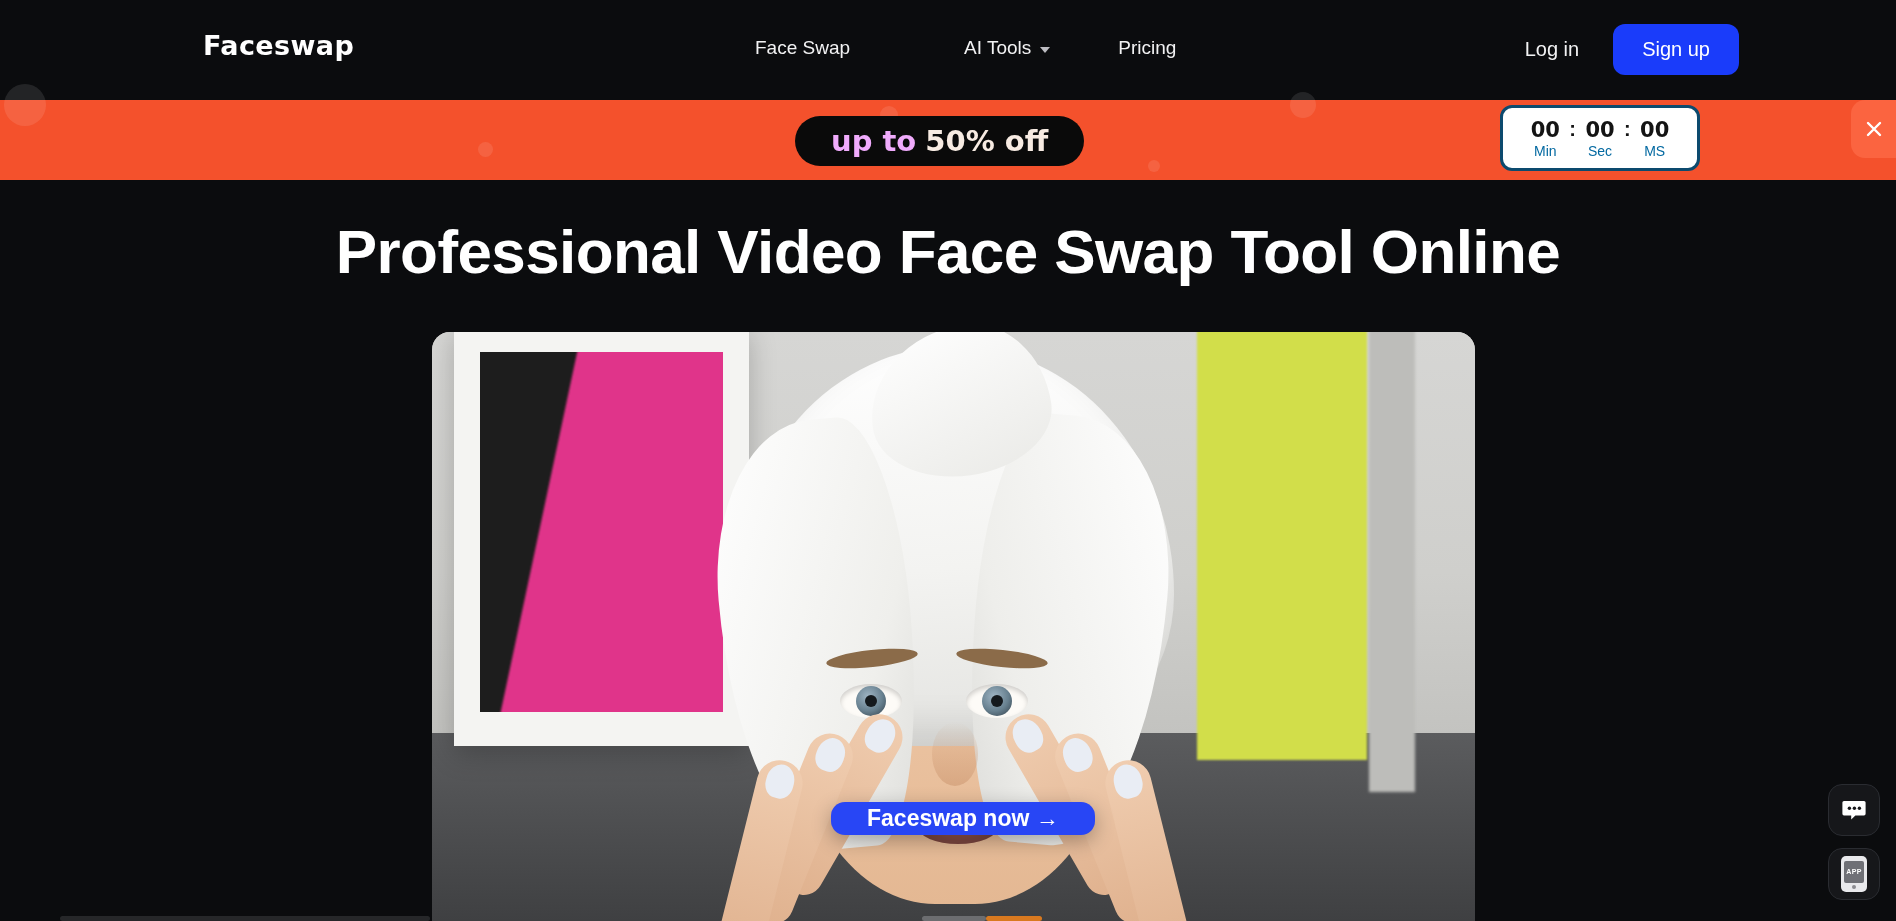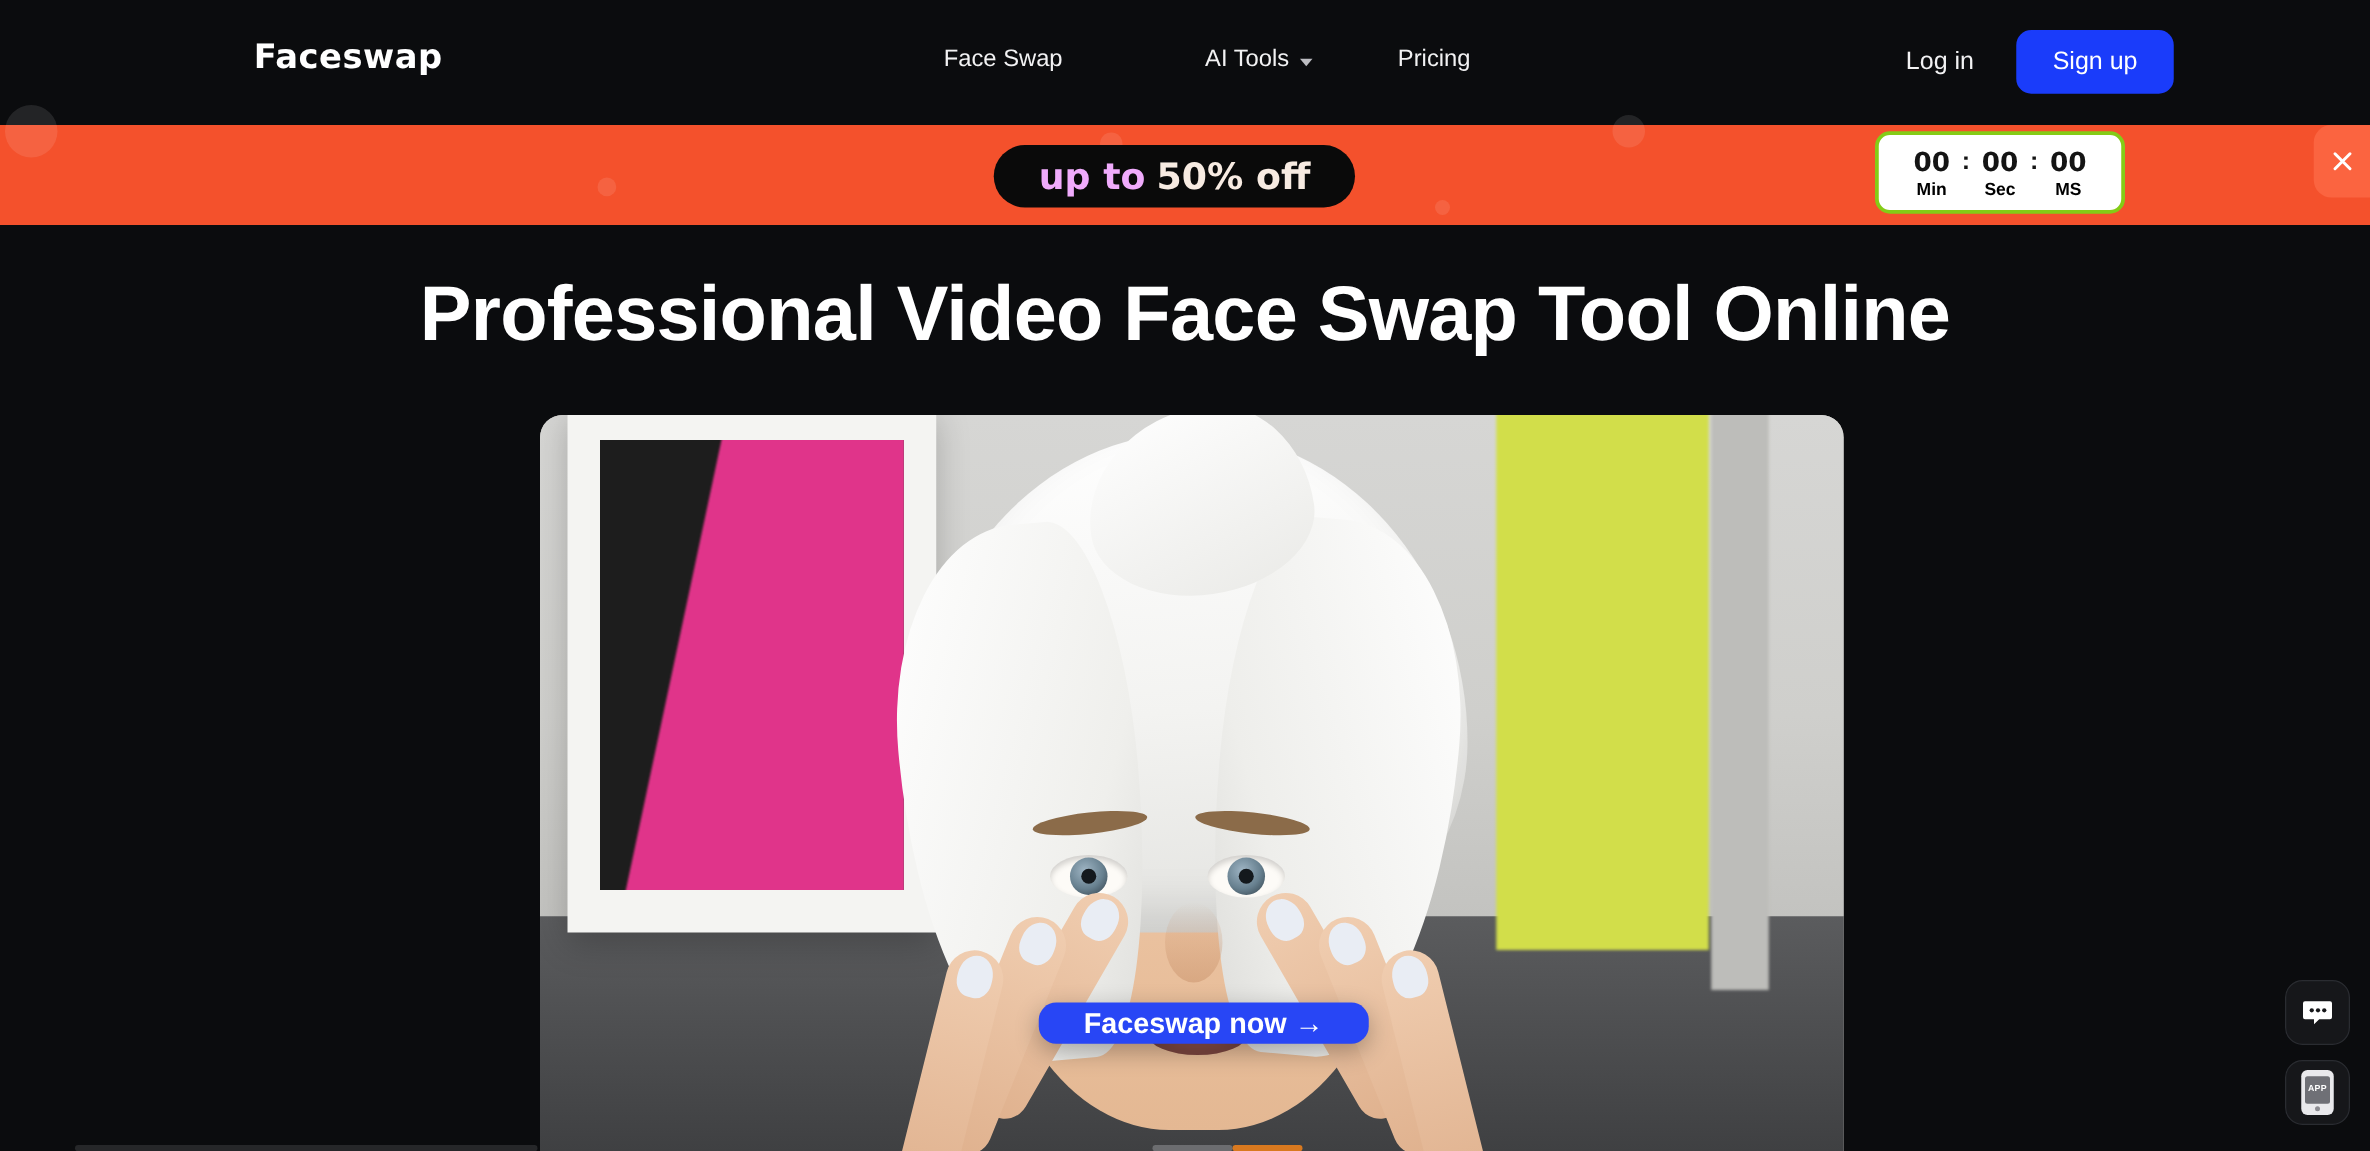--- a/index.html
+++ b/index.html
@@ -161,21 +161,21 @@
     font-family: "DejaVu Sans", sans-serif;
   }
 
   .timer {
     position: absolute;
     left: 1500px;
     top: 105px;
     width: 200px;
     height: 66px;
     background: #ffffff;
-    border: 3px solid #84cc16;
+    border: 3px solid #0c4a6e;
     border-radius: 12px;
     display: flex;
     align-items: center;
     justify-content: center;
     padding-top: 2px;
   }
   .tgroup {
     display: flex;
     flex-direction: column;
     align-items: center;
@@ -183,23 +183,22 @@
   }
   .tnum {
     font-size: 21px;
     font-weight: 700;
     color: #141414;
     line-height: 24px;
     font-family: "DejaVu Sans", sans-serif;
   }
   .tlab {
     font-size: 14px;
-    color: #000000;
+    color: #0369a1;
     line-height: 18px;
-    font-weight: bold;
   }
   .tsep {
     font-size: 20px;
     font-weight: 700;
     color: #141414;
     margin: 0 1px;
     padding-bottom: 20px;
   }
 
   .banner-close {

